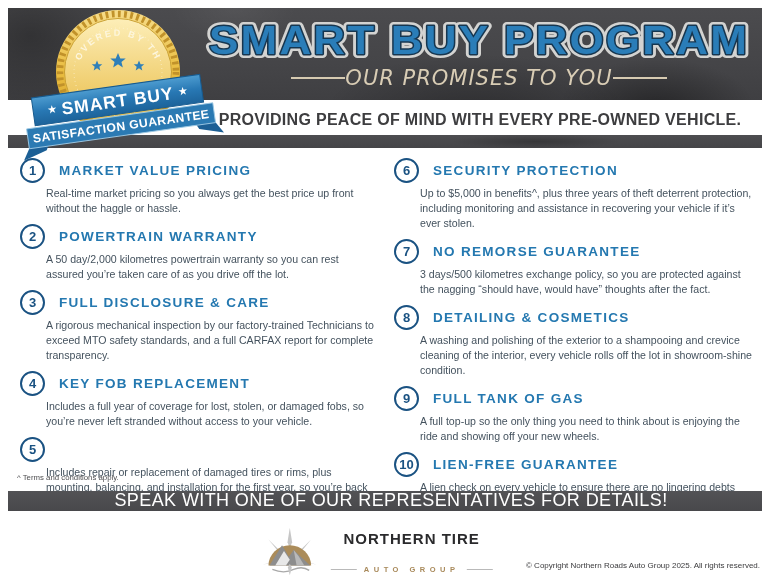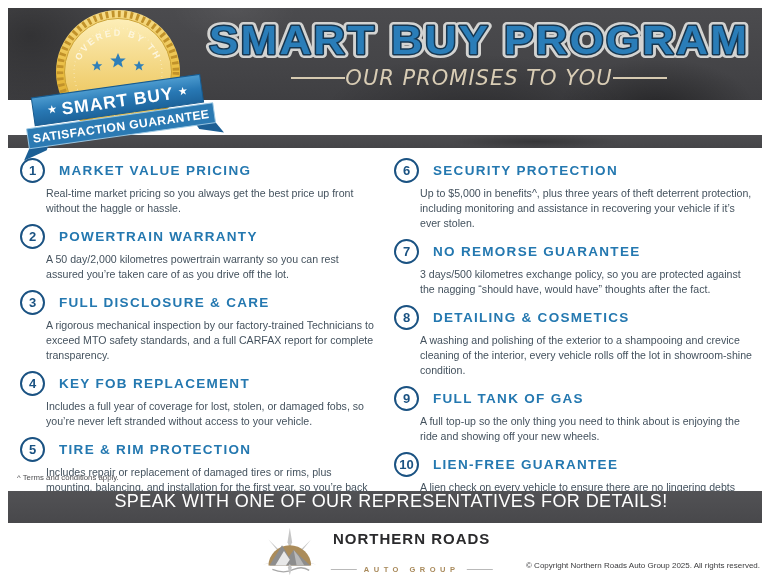--- a/index.html
+++ b/index.html
@@ -65,23 +65,23 @@
   }
   .item-title {
     font-weight:700; font-size:13.5px; color:#2478b0; letter-spacing:1.3px;
   }
   .item-desc {
     margin:3px 0 0 26px; font-size:10.6px; line-height:15px; color:#44525e; font-weight:500;
   }
   .footnote { position:absolute; left:17px; top:473px; font-size:7.8px; color:#4e4e50; }
   
   .cta-banner {
-    position:absolute; left:8px; top:491px; width:754px; height:32px;
+    position:absolute; left:8px; top:491px; width:754px; height:20px;
     background:linear-gradient(180deg,#525255,#48484b);
-    display:flex; align-items:flex-start; justify-content:center;padding-left:12px;
+    display:flex; align-items:flex-end; justify-content:center;padding-left:12px;
   }
   .cta-text { color:#ffffff; font-weight:400; font-size:18px; letter-spacing:.4px; font-family:"Liberation Sans", sans-serif; }
   
   .footer { position:absolute; left:0; top:523px; width:770px; height:55px; background:#fff; }
   .brand-lockup { position:absolute; left:50%; top:4px; transform:translateX(-54%); display:flex; align-items:center; gap:10px; }
   .logo-svg { width:62px; height:50px; }
   .brand-text { display:flex; flex-direction:column; align-items:center; }
   .brand-name { font-weight:700; font-size:15px; color:#2a2a2c; letter-spacing:1px; }
   .division-row { margin-top:18px; display:flex; align-items:center; gap:7px; }
   .division-dash { width:26px; height:1.5px; background:#b9b9b9; }
@@ -100,20 +100,23 @@
         <text class="title-inner" x="276" y="36" text-anchor="middle" textLength="540" lengthAdjust="spacingAndGlyphs">SMART BUY PROGRAM</text>
       </svg>
       <div class="subtitle-row">
         <span class="subtitle-dash"></span>
         <span class="subtitle">OUR PROMISES TO YOU</span>
         <span class="subtitle-dash"></span>
       </div>
     </div>
   </div>
 
+  <div class="tagline-band">
+    <span class="tagline">PROVIDING PEACE OF MIND WITH EVERY PRE-OWNED VEHICLE.</span>
+  </div>
   <div class="dark-strip"></div>
 
   <div class="badge">
     <svg viewBox="0 0 190 152">
       <defs>
         <linearGradient id="gold1" x1="0" y1="0" x2="0" y2="1">
           <stop offset="0" stop-color="#f7dd8a"></stop>
             <stop offset=".5" stop-color="#e9bc3f"></stop>
             <stop offset="1" stop-color="#d6a125"></stop>
         </linearGradient>
@@ -183,21 +186,20 @@
       <div class="item">
         <div class="item-head">
           <span class="num">4</span>
           <h3 class="item-title">KEY FOB REPLACEMENT</h3>
         </div>
         <p class="item-desc">Includes a full year of coverage for lost, stolen, or damaged fobs, so you’re never left stranded without access to your vehicle.</p>
       </div>
       <div class="item">
         <div class="item-head">
           <span class="num">5</span>
-          <h3 class="item-title">TIRE &amp; RIM PROTECTION</h3>
         </div>
         <p class="item-desc">Includes repair or replacement of damaged tires or rims, plus mounting, balancing, and installation for the first year, so you’re back on the road in no time.</p>
       </div>
     </div>
     <div class="col">
       <div class="item">
         <div class="item-head">
           <span class="num">6</span>
           <h3 class="item-title">SECURITY PROTECTION</h3>
         </div>
@@ -251,21 +253,21 @@
           <polygon points="60,38 48,36 44,35 54,36.5"></polygon>
         </g>
         <path d="M10,39 A22,21 0 0 1 54,39 Z" fill="#ab8c5a"></path>
         <polygon points="11,39 24,18 31,30 36,23 53,39" fill="#8d8d8d"></polygon>
         <polygon points="17,39 26,24 32,33 28,39" fill="#e8e8e8"></polygon>
         <polygon points="36,23 41,29 47,39 39,39" fill="#b9b9b9"></polygon>
         <path d="M14,43 q12,5 22,0 q9,-4 16,1" stroke="#a9a9a9" stroke-width="1.4" fill="none"></path>
         <polygon points="32,49 34,41 32,37 30,41" fill="#c6c6c6"></polygon>
       </svg>
       <div class="brand-text">
-        <div class="brand-name">NORTHERN ROADS</div>
+        <div class="brand-name">NORTHERN TIRE</div>
         <div class="division-row">
           <span class="division-dash"></span>
           <span class="division">AUTO GROUP</span>
           <span class="division-dash"></span>
         </div>
       </div>
     </div>
     <div class="copyright">© Copyright Northern Roads Auto Group 2025. All rights reserved.</div>
   </div>
 

